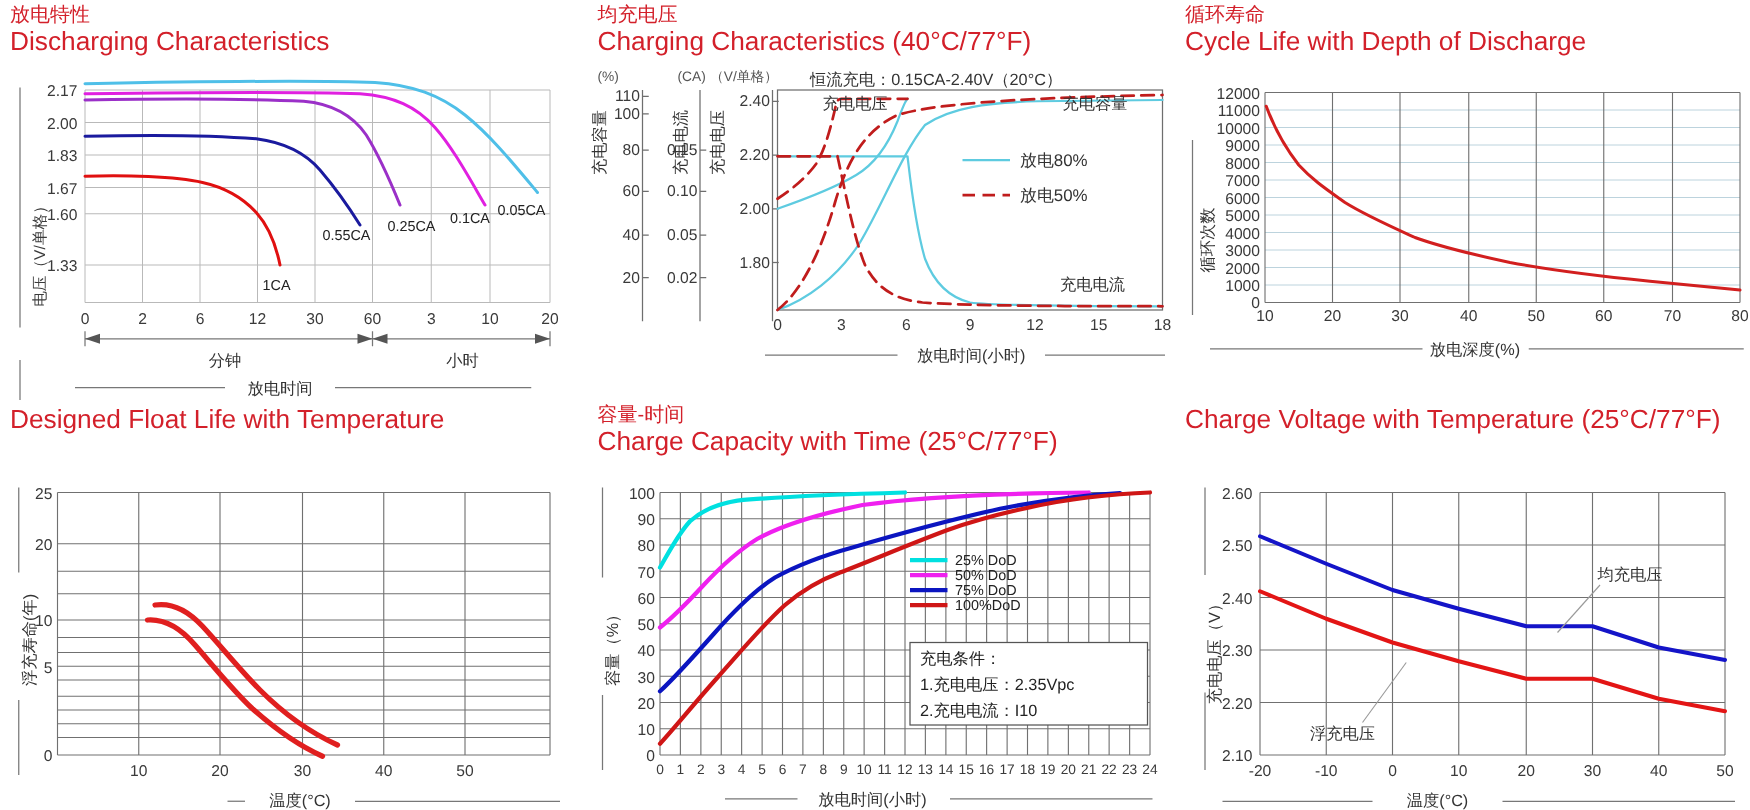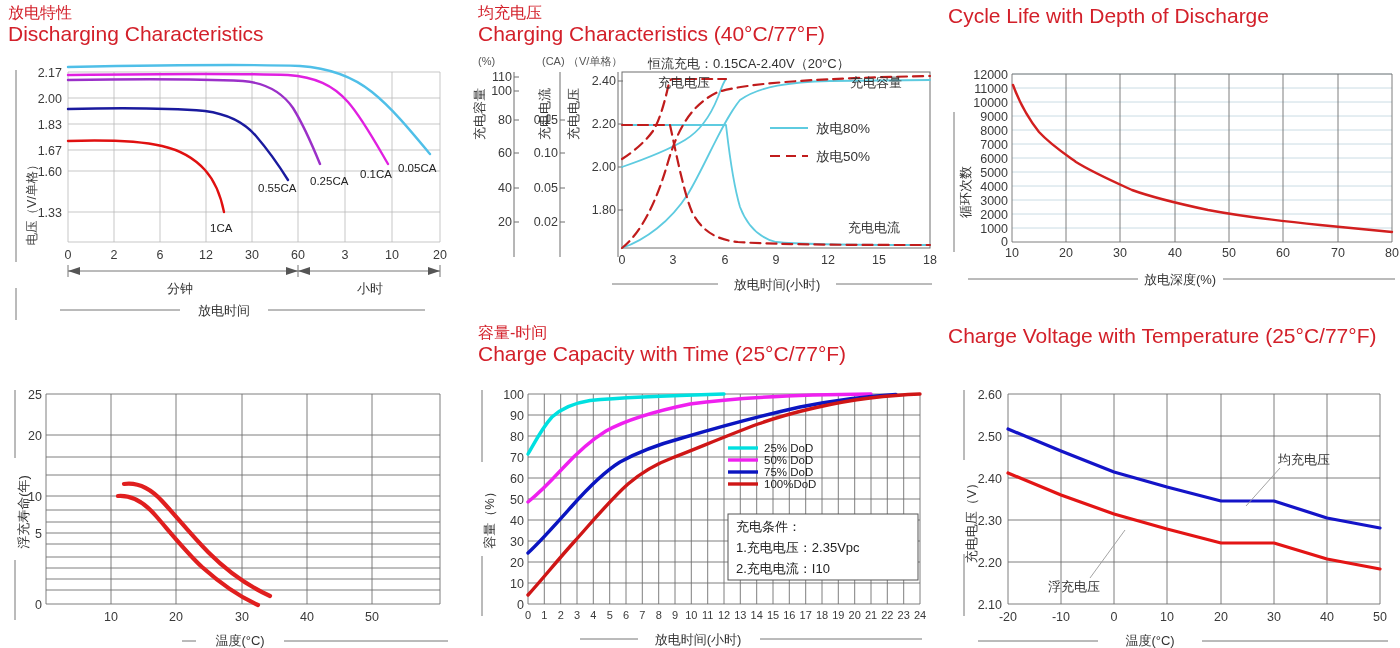--- a/index.html
+++ b/index.html
@@ -201,20 +201,21 @@
       <text class="tick" x="409" y="212" text-anchor="middle">15</text>
       <text class="tick" x="460" y="212" text-anchor="middle">18</text>
       <line class="bracket" x1="142" y1="232" x2="248" y2="232"></line>
       <line class="bracket" x1="366" y1="232" x2="462" y2="232"></line>
       <text class="cnlab" x="307" y="237" text-anchor="middle">放电时间(小时)</text>
     </svg>
   </div>
 
   <div class="panel">
     <div class="titles">
+      <div class="t-cn">循环寿命</div>
       <div class="t-en">Cycle Life with Depth of Discharge</div>
     </div>
     <svg class="plot" width="460" height="268" viewBox="0 0 460 268">
       <path class="bracket" d="M14,60 L14,200"></path>
       <text class="cnlab" transform="translate(30,140) rotate(-90)" text-anchor="middle">循环次数</text>
 
       <g>
         <line class="gl-blue" x1="72" y1="22" x2="452" y2="22"></line>
         <line class="gl-blue" x1="72" y1="36" x2="452" y2="36"></line>
         <line class="gl-blue" x1="72" y1="50" x2="452" y2="50"></line>
@@ -264,20 +265,21 @@
       <text class="tick" x="398" y="205" text-anchor="middle">70</text>
       <text class="tick" x="452" y="205" text-anchor="middle">80</text>
       <line class="bracket" x1="28" y1="227" x2="198" y2="227"></line>
       <line class="bracket" x1="283" y1="227" x2="455" y2="227"></line>
       <text class="cnlab" x="240" y="232" text-anchor="middle">放电深度(%)</text>
     </svg>
   </div>
 
   <div class="panel">
     <div class="titles">
+      <div class="t-en">Designed Float Life with Temperature</div>
     </div>
     <svg class="plot" width="470" height="276" viewBox="0 0 470 276">
       <path class="bracket" d="M15,18 L15,86"></path>
       <path class="bracket" d="M15,188 L15,248"></path>
       <text class="cnlab" transform="translate(28,140) rotate(-90)" text-anchor="middle">浮充寿命(年)</text>
 
       <g>
         <line class="gl-d" x1="46" y1="22" x2="440" y2="22"></line>
         <line class="gl-d" x1="46" y1="63" x2="440" y2="63"></line>
         <line class="gl-d" x1="46" y1="85" x2="440" y2="85"></line>

